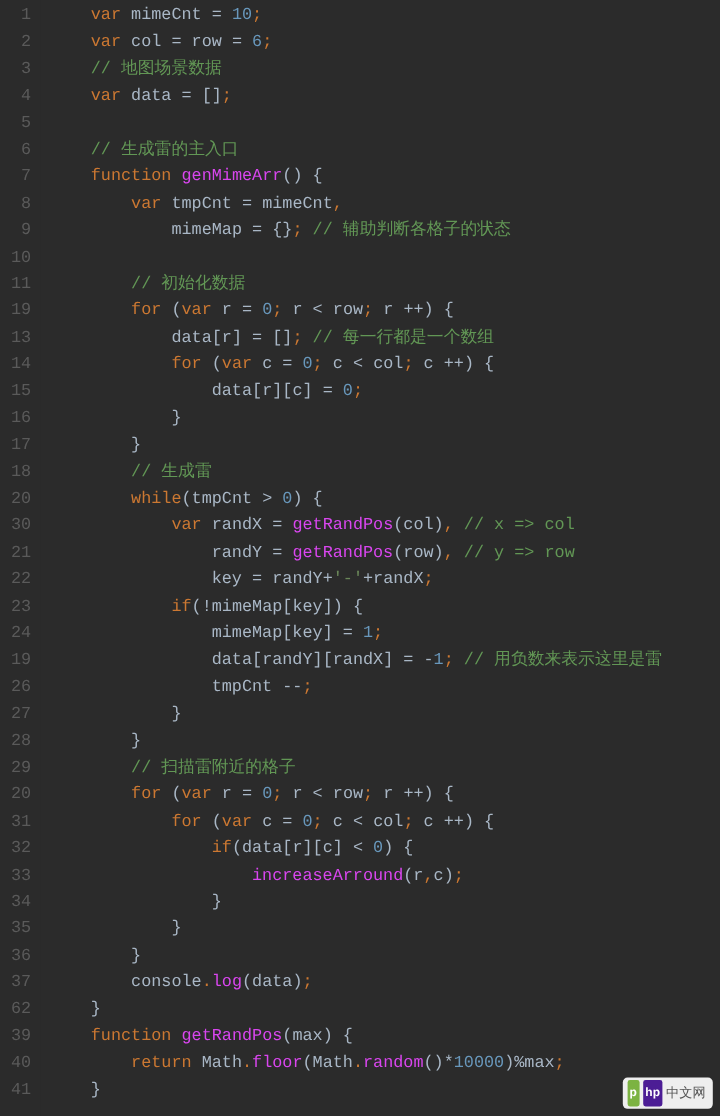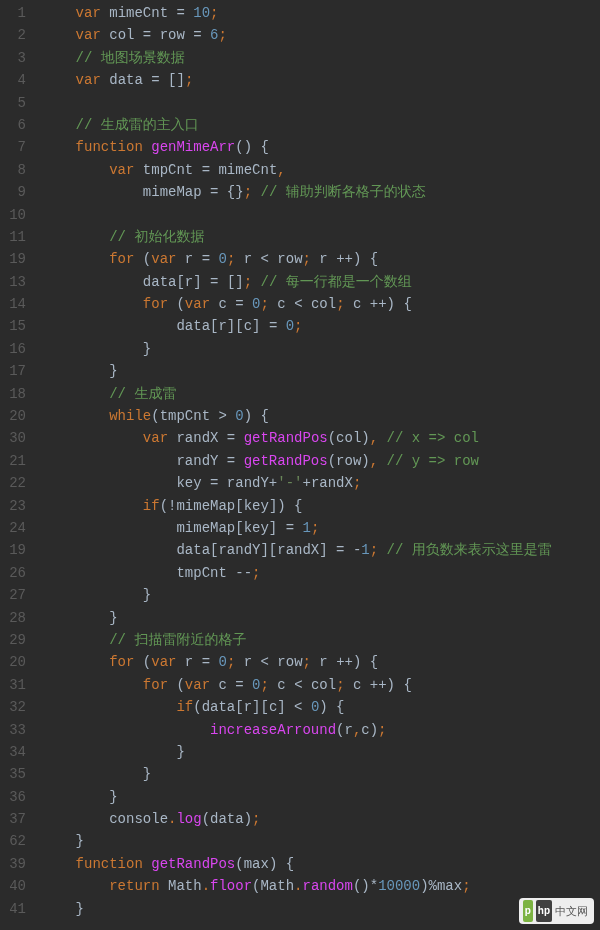--- a/index.html
+++ b/index.html
@@ -59,21 +59,21 @@
     font-weight: bold;
     color: #fff;
     background: #7cb342;
     border-radius: 2px;
     padding: 0 2px;
     font-size: 10px;
   }
   .watermark .logo2 {
     font-weight: bold;
     color: #fff;
-    background: #404040;
+    background: #4c1d95;
     border-radius: 2px;
     padding: 0 2px;
     font-size: 10px;
   }
 </style>
 </head>
 <body>
 
 <div class="editor">
   <div class="gutter" id="gutter">

